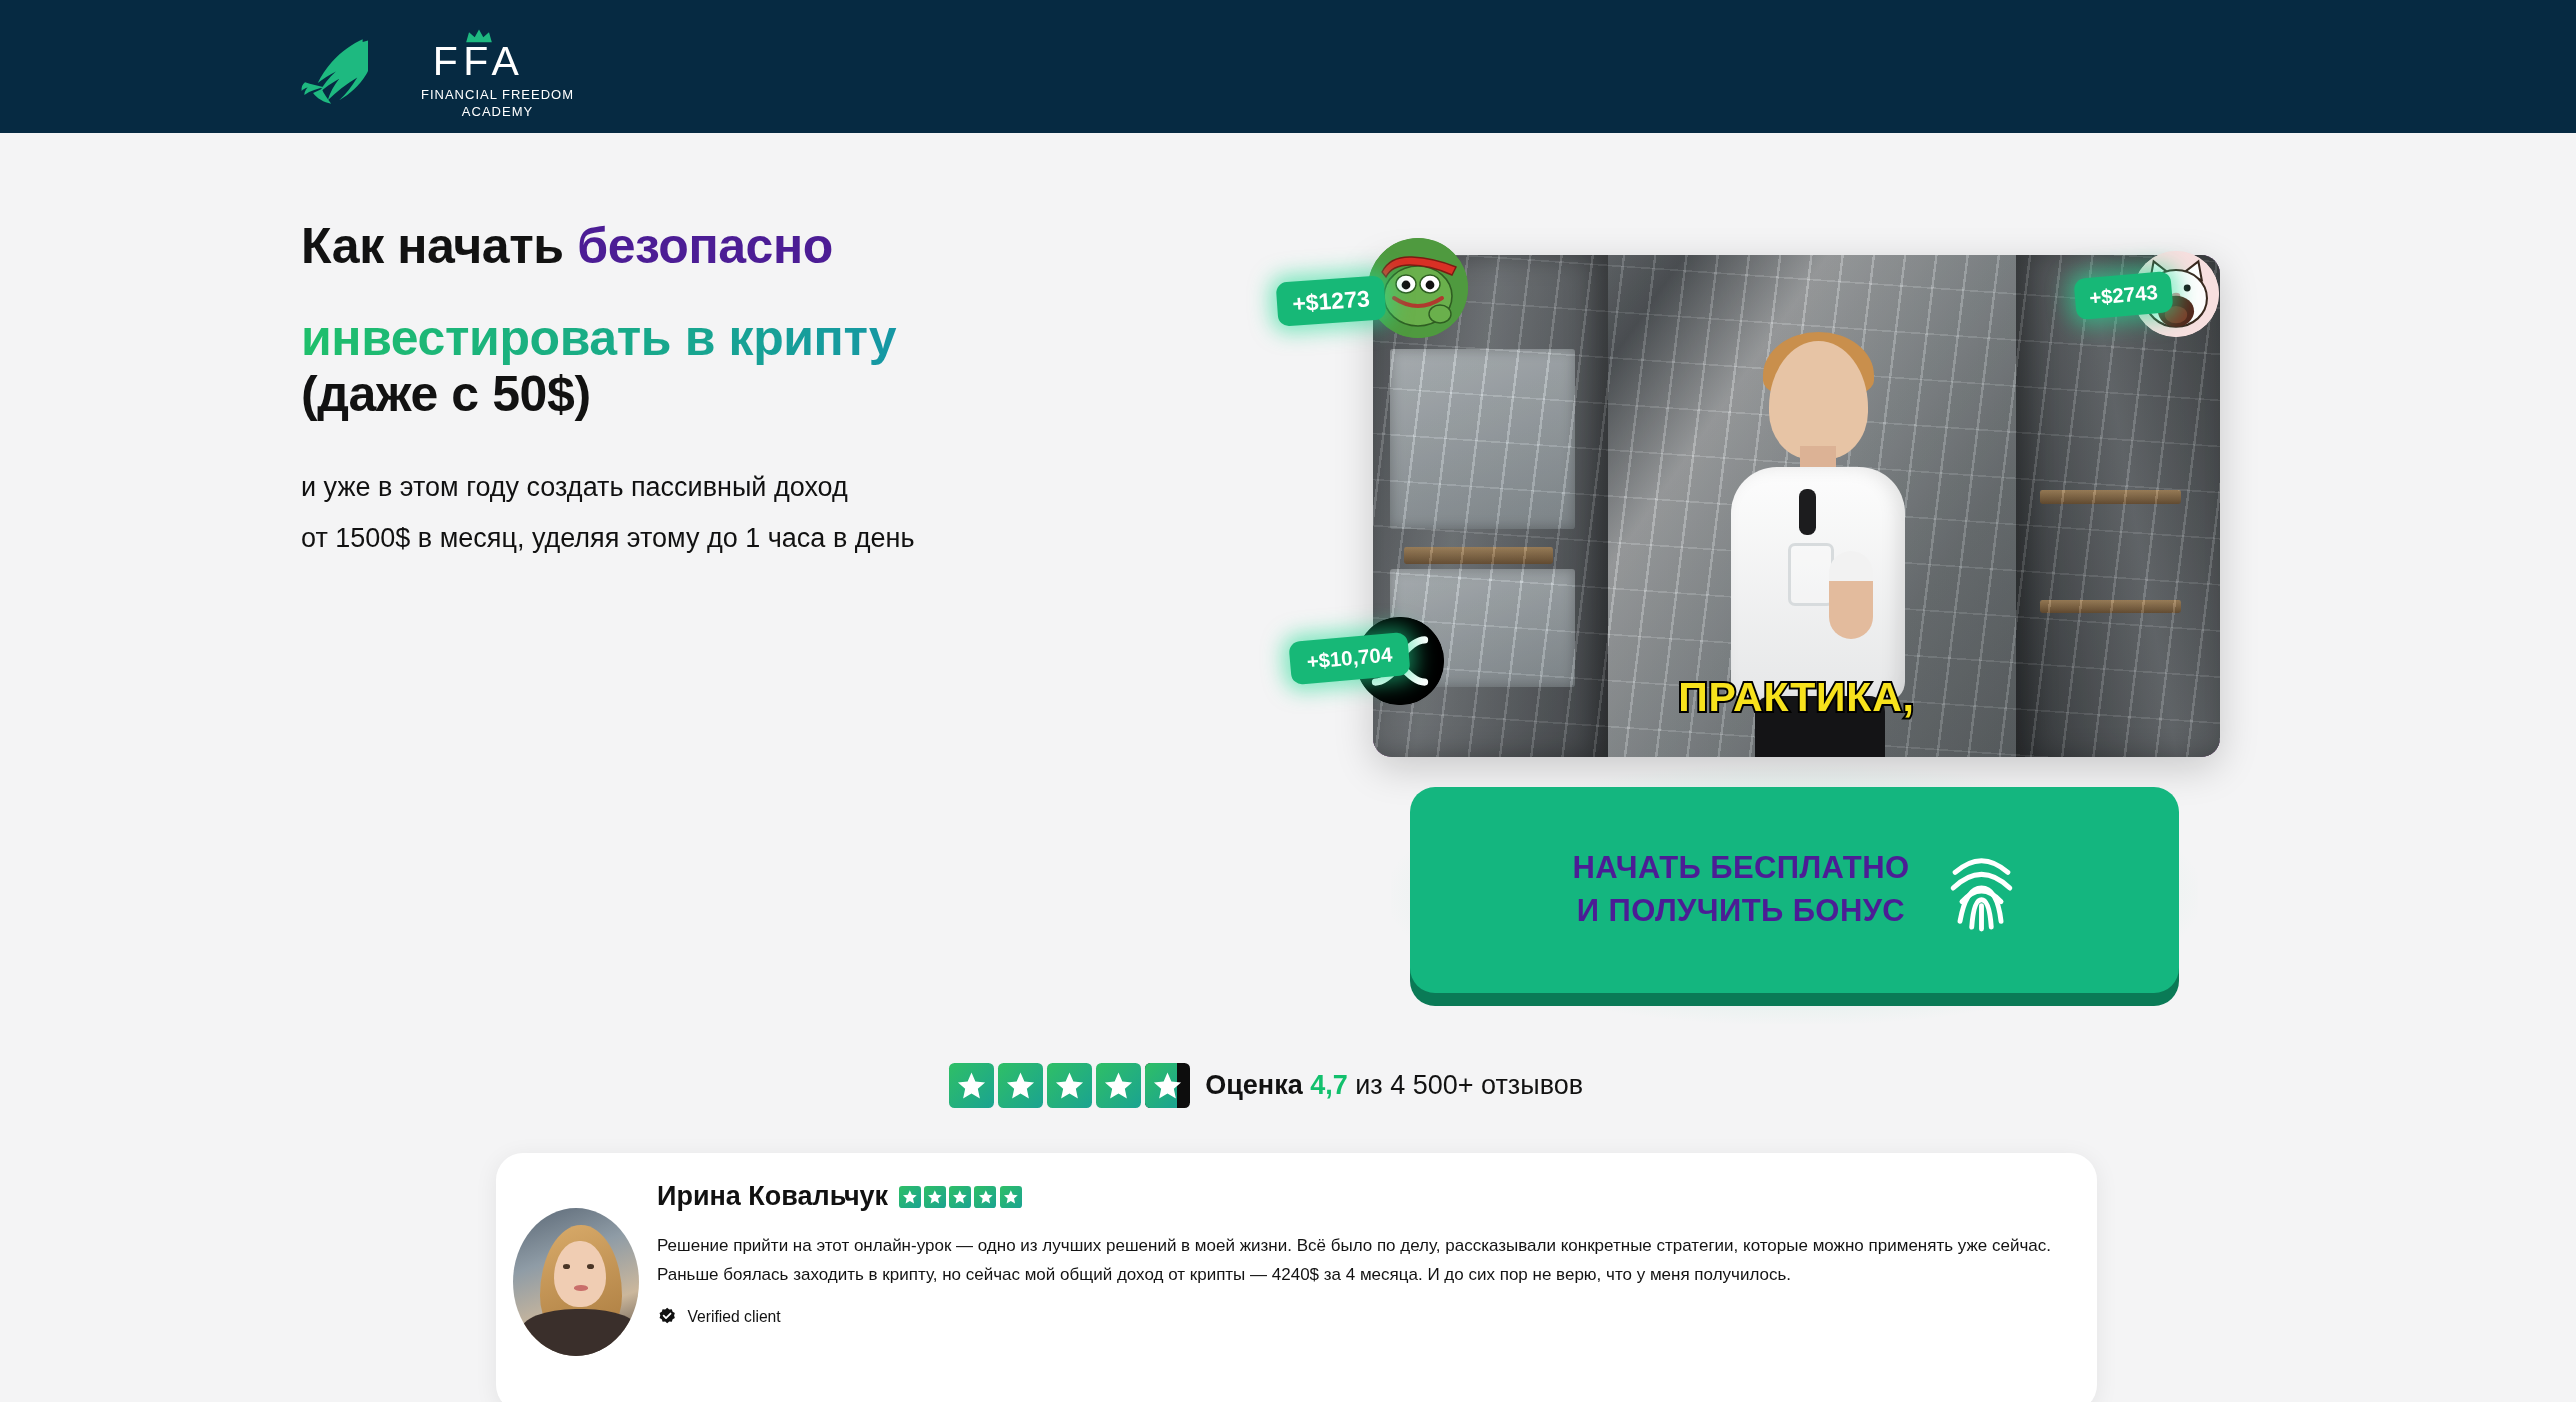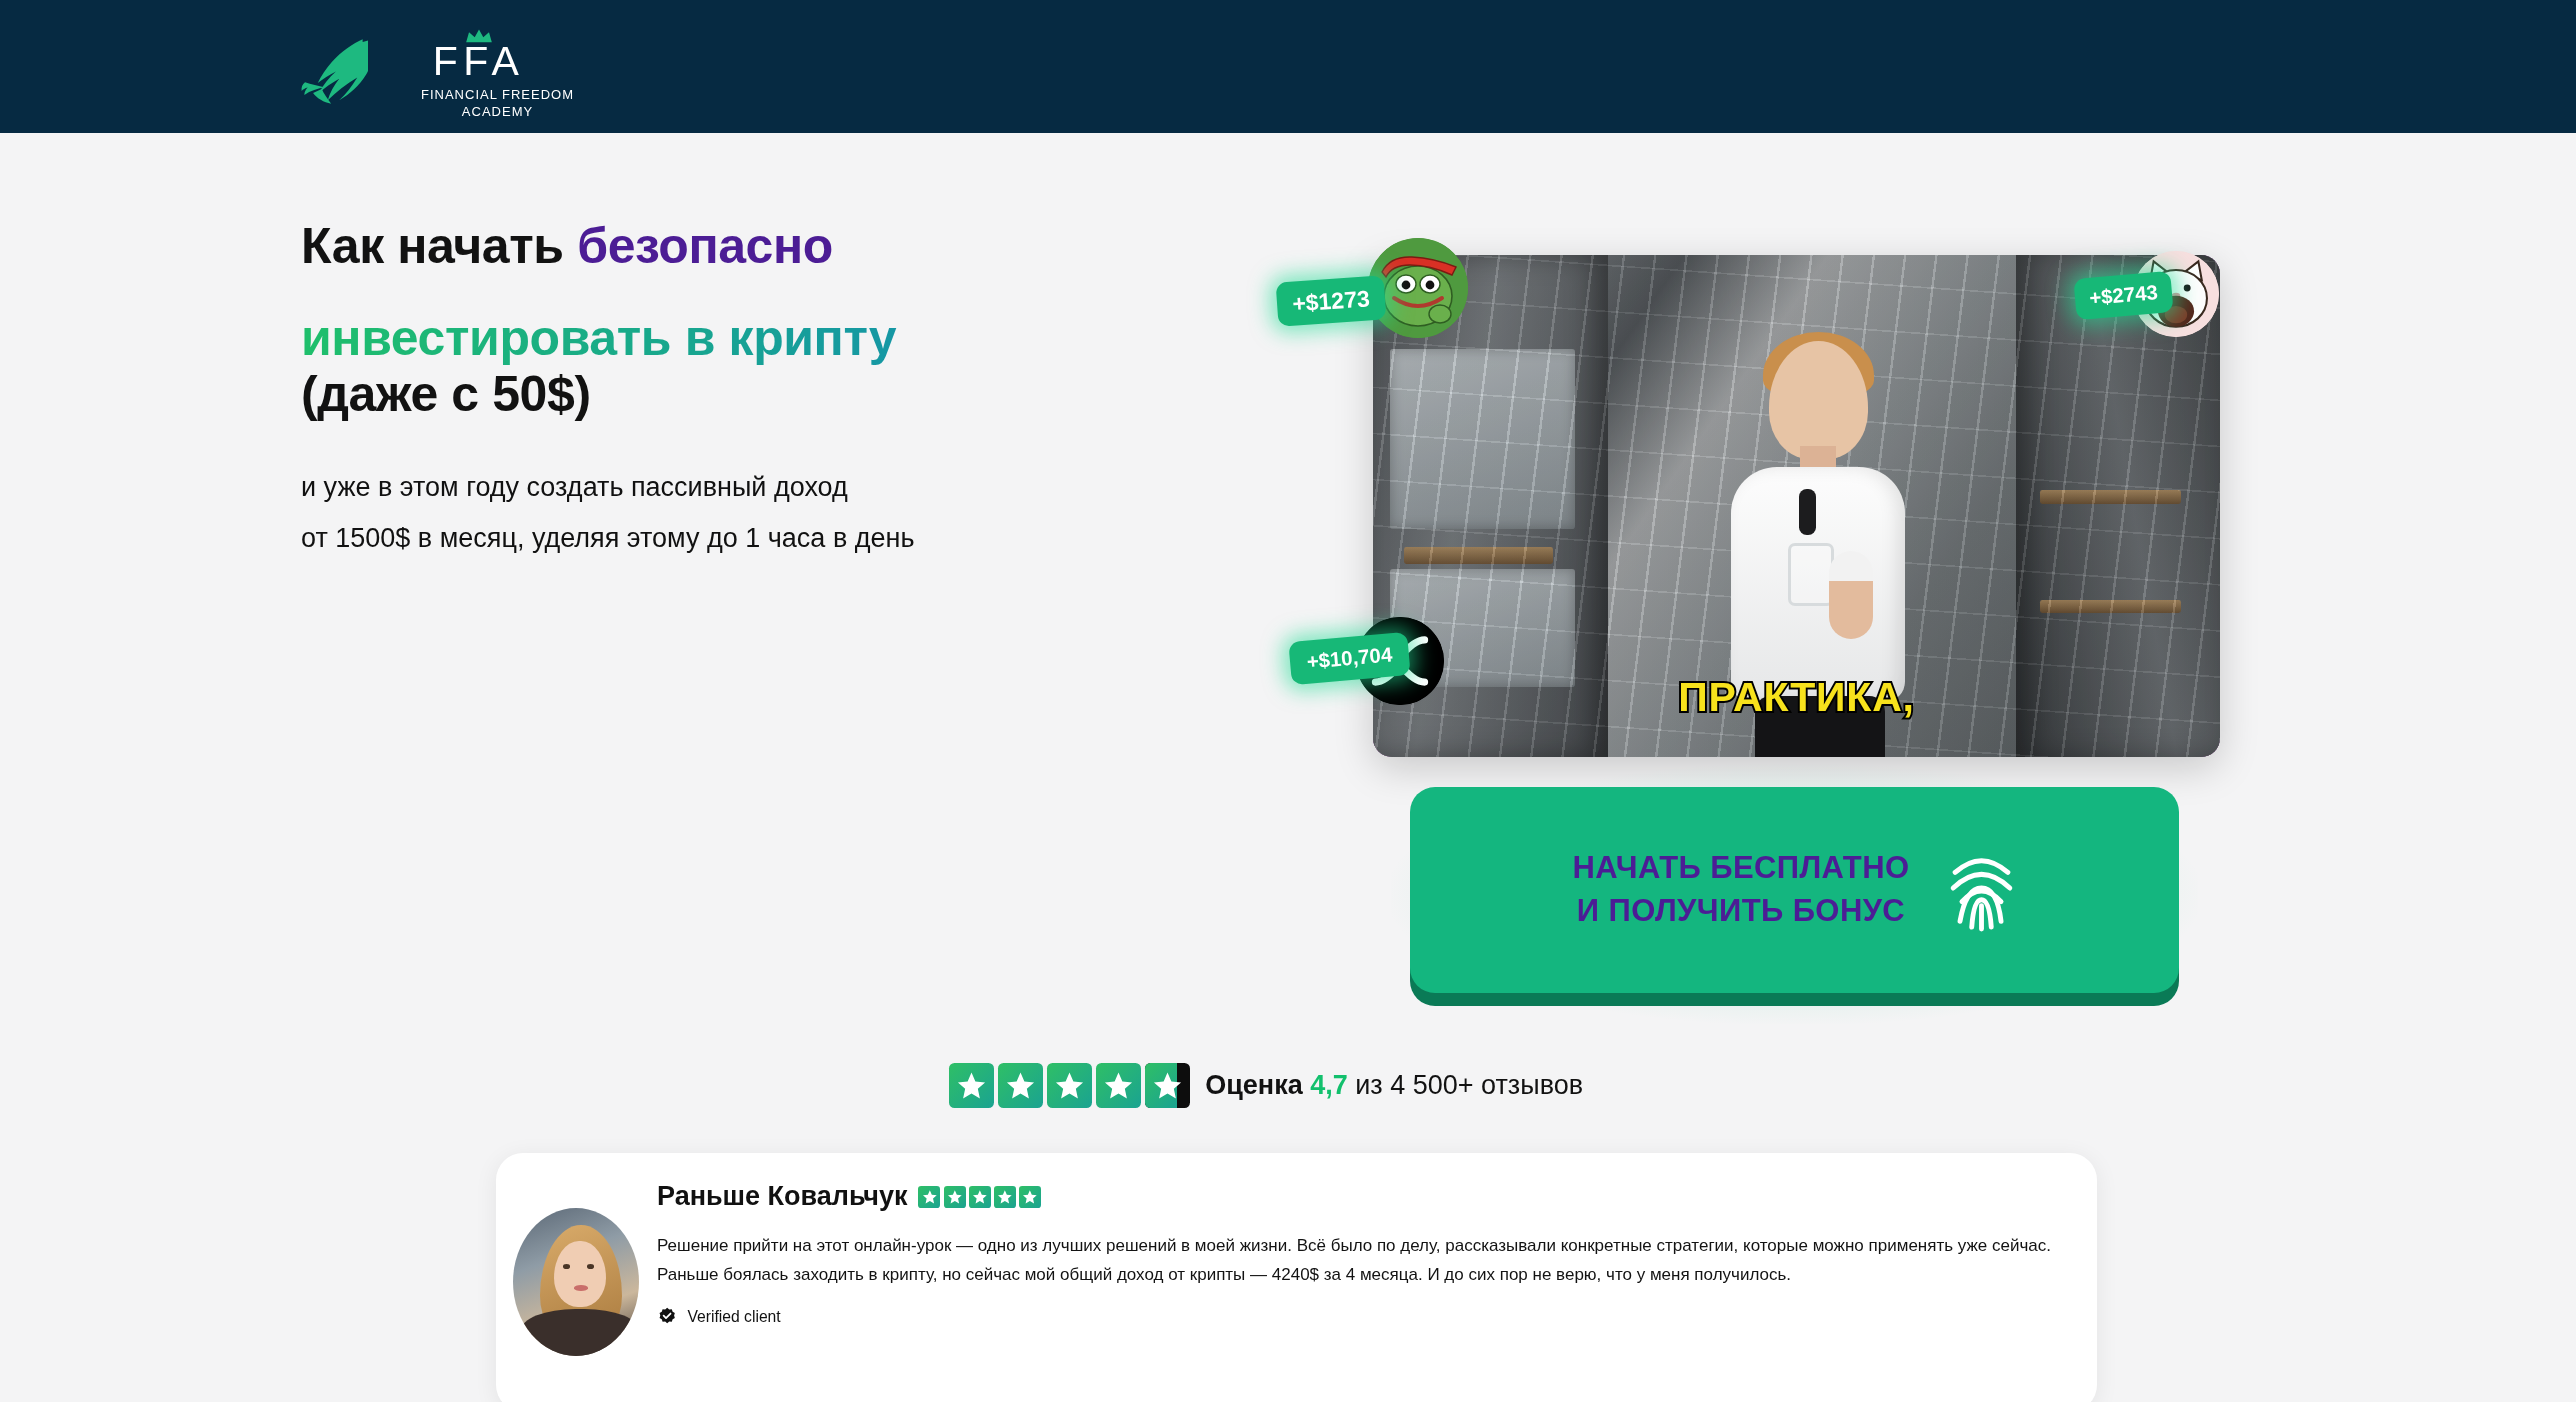--- a/index.html
+++ b/index.html
@@ -419,21 +419,21 @@
   <div class="rev-avatar">
     <div class="av-hair"></div>
     <div class="av-face"></div>
     <div class="av-eye l"></div>
       <div class="av-eye r"></div>
     <div class="av-lips"></div>
     <div class="av-shoulders"></div>
   </div>
   <div class="rev-body">
     <div class="rev-head">
-      <div class="rev-name">Раньше Ковальчук</div>
+      <div class="rev-name">Ирина Ковальчук</div>
       <div class="rev-stars">
         <div class="rev-star">
             <svg viewBox="0 0 24 24">
               <path fill="#fff" d="M12 2l3 6.9 7.5.7-5.6 5 1.6 7.4L12 18.2 5.5 22l1.6-7.4-5.6-5 7.5-.7z"></path>
             </svg>
           </div>
         <div class="rev-star">
             <svg viewBox="0 0 24 24">
               <path fill="#fff" d="M12 2l3 6.9 7.5.7-5.6 5 1.6 7.4L12 18.2 5.5 22l1.6-7.4-5.6-5 7.5-.7z"></path>
             </svg>

